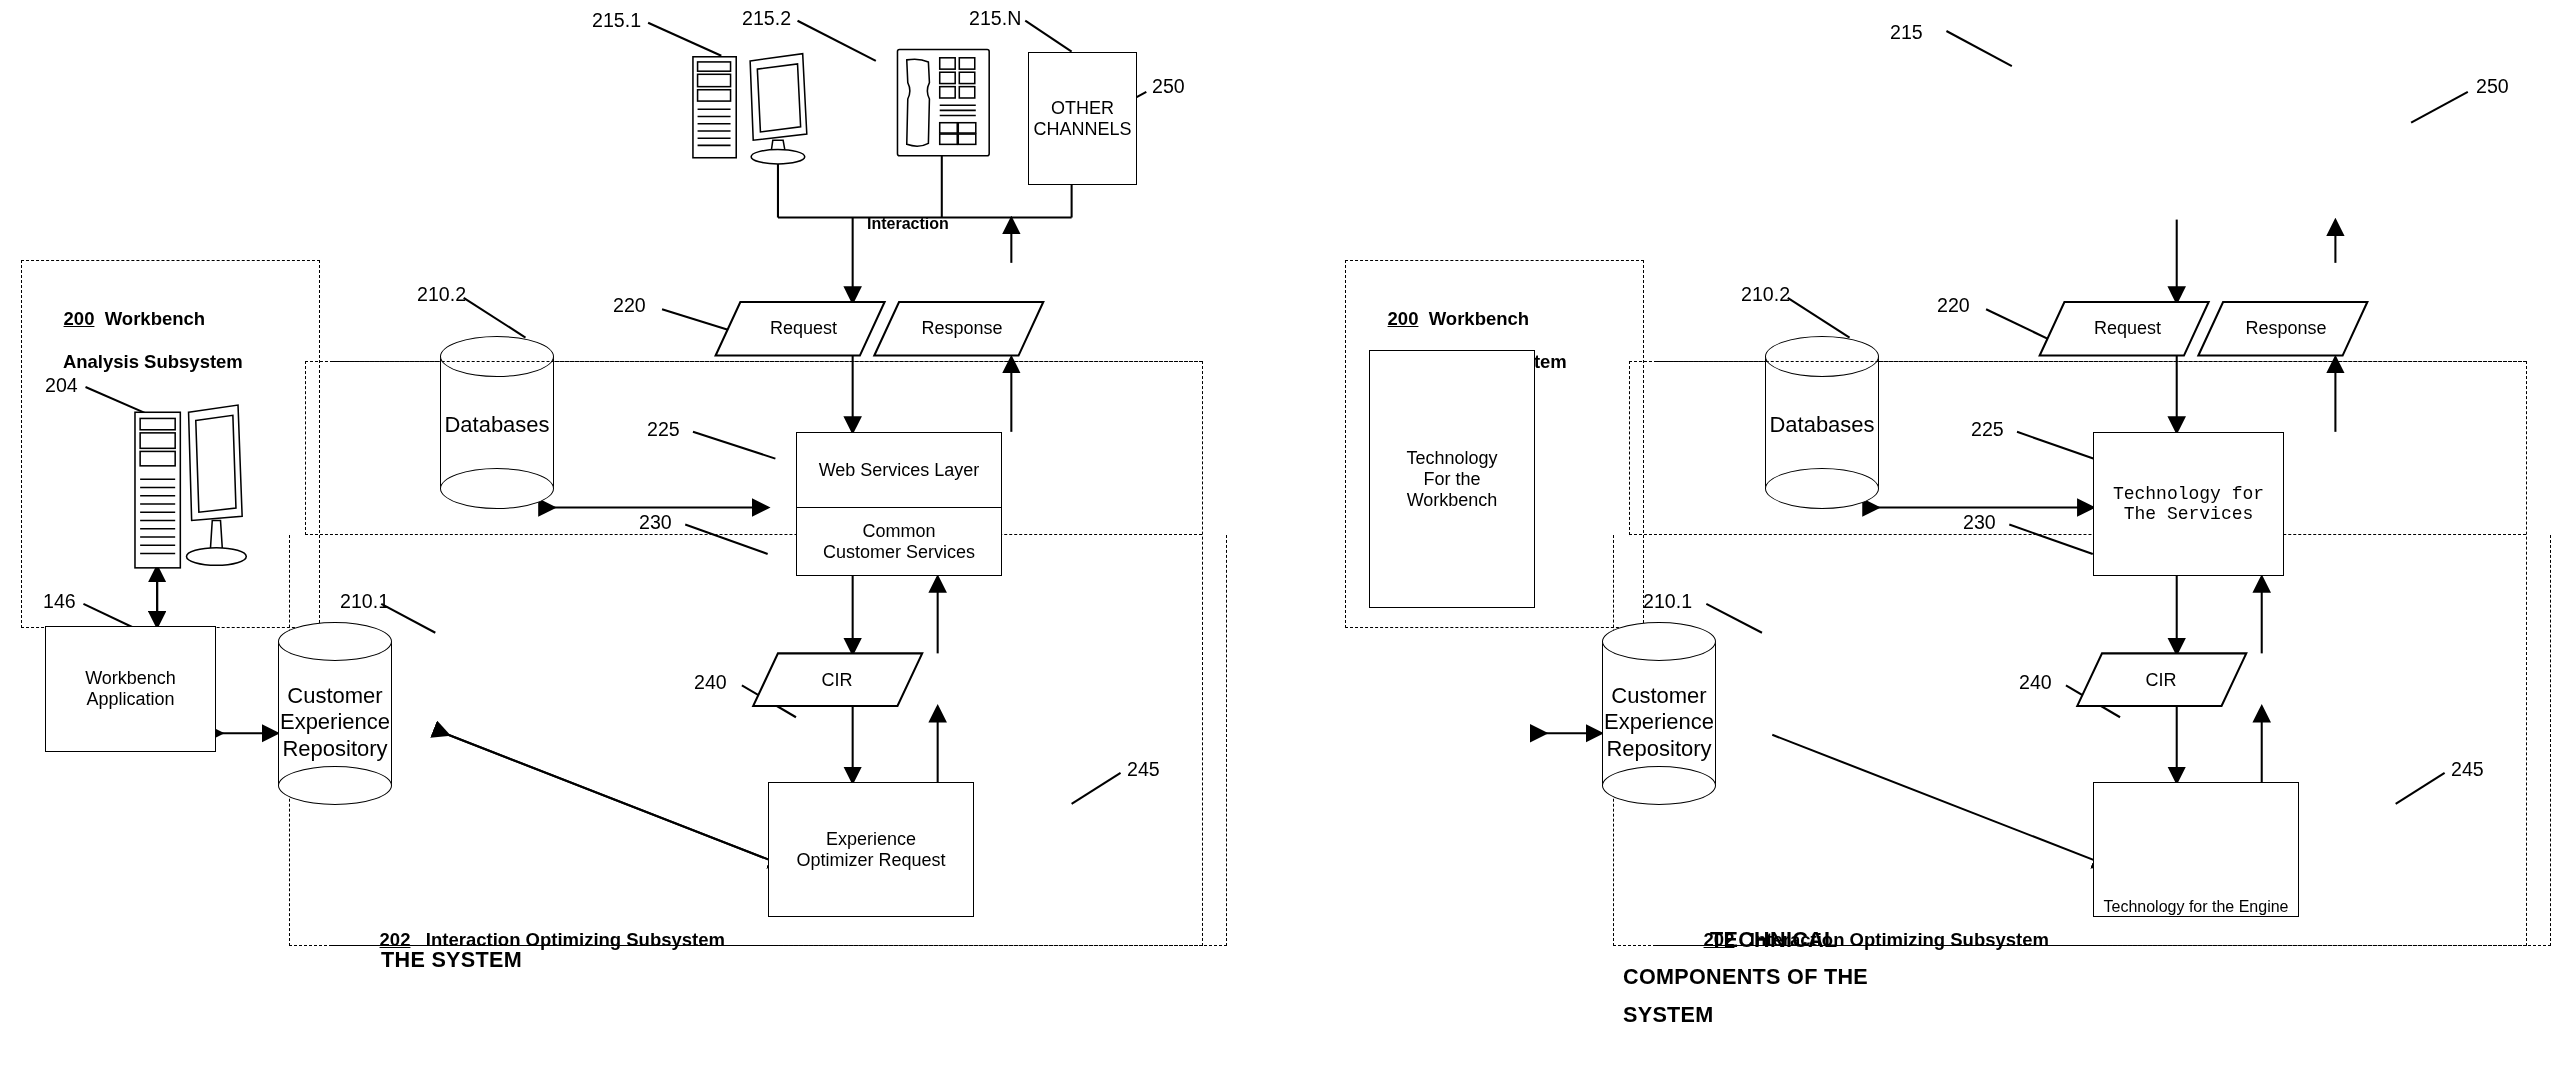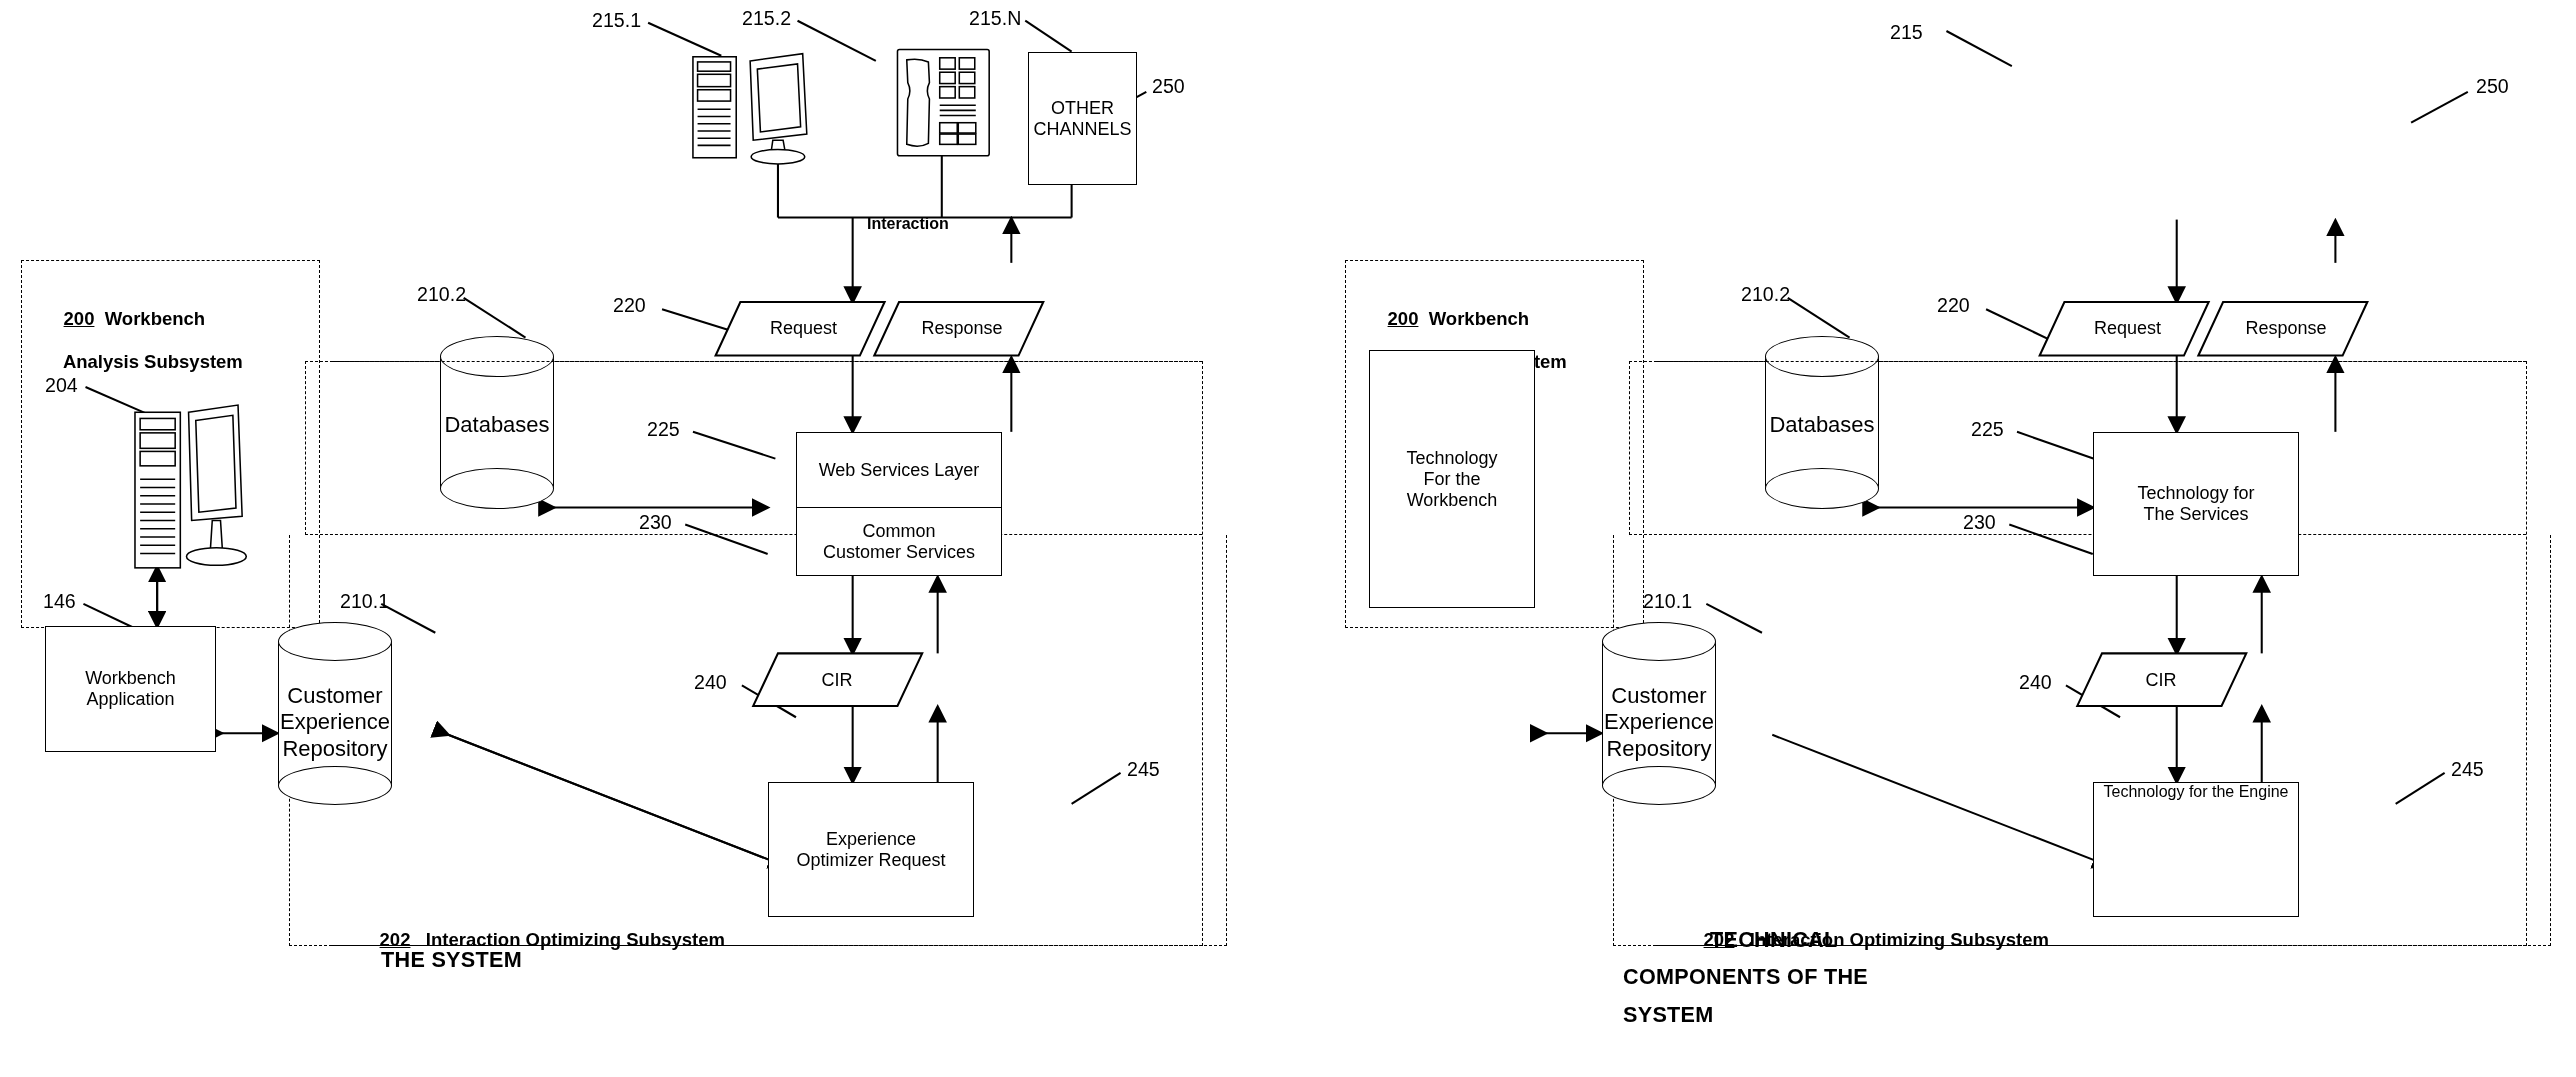--- a/index.html
+++ b/index.html
@@ -60,21 +60,21 @@
     border:1.5px dashed #000;
     box-sizing:border-box;
     background:transparent;
   }
   .solidbox{
     position:absolute;
     border:1.5px solid #000;
     box-sizing:border-box;
     background:#fff;
     display:flex;
-    align-items:flex-start;
+    align-items:flex-end;
     justify-content:center;
   }
   .divider{
     position:absolute;
     height:0;
     border-top:1.5px solid #000;
   }
   .centerer{
     display:flex;
     align-items:center;
@@ -447,21 +447,21 @@
   <div class="lbl" style="left:2071px;top:318px;width:113px;text-align:center;font-size:18px;">Request</div>
 
   <div class="lbl ref" style="left:2476px;top:75px;">250</div>
   <div class="lbl" style="left:2227px;top:318px;width:118px;text-align:center;font-size:18px;">Response</div>
 
   <div class="dashbox" style="left:1656px;top:361px;width:871px;height:585px;
               border-top:none;border-left:none;"></div>
   <div class="dashbox" style="left:1656px;top:361px;width:871px;height:585px;
               border-bottom:none;border-left:none;border-right:none;"></div>
 
-  <div class="solidbox" style="left:2093px;top:432px;width:206px;height:144px;">
+  <div class="solidbox" style="left:2093px;top:432px;width:191px;height:144px;font-family:Liberation Mono, monospace;">
     <div class="centerer" style="flex-direction:column;">
       <span class="boxtext">Technology for</span>
       <span class="boxtext">The Services</span>
     </div>
   </div>
   <div class="lbl ref" style="left:1971px;top:418px;">225</div>
   <div class="lbl ref" style="left:1963px;top:511px;">230</div>
 
   <div class="lbl ref" style="left:2019px;top:671px;">240</div>
   <div class="lbl" style="left:2107px;top:670px;width:108px;text-align:center;font-size:18px;">CIR</div>

